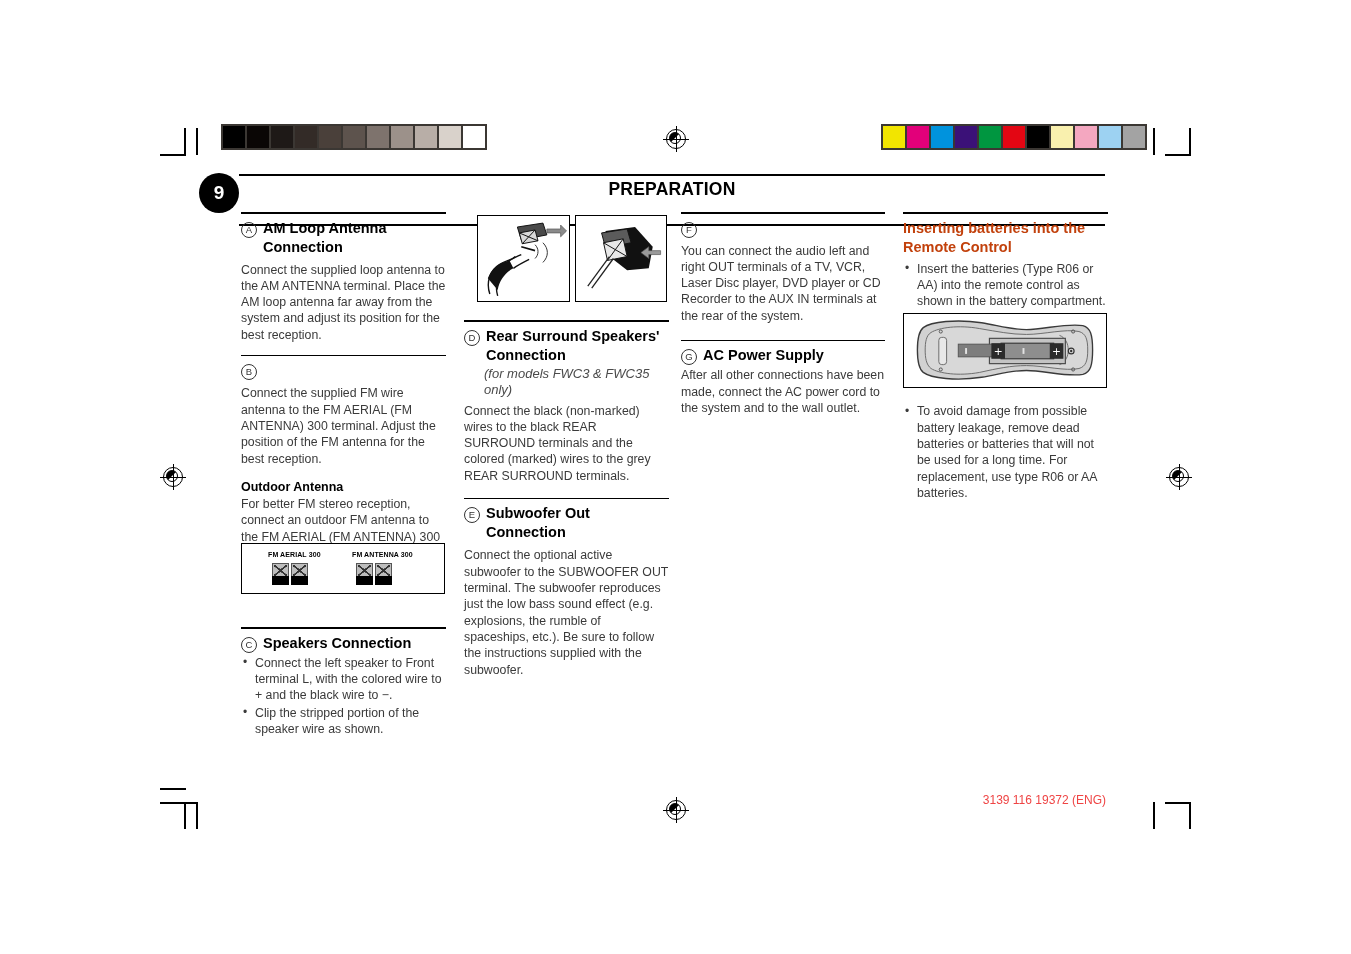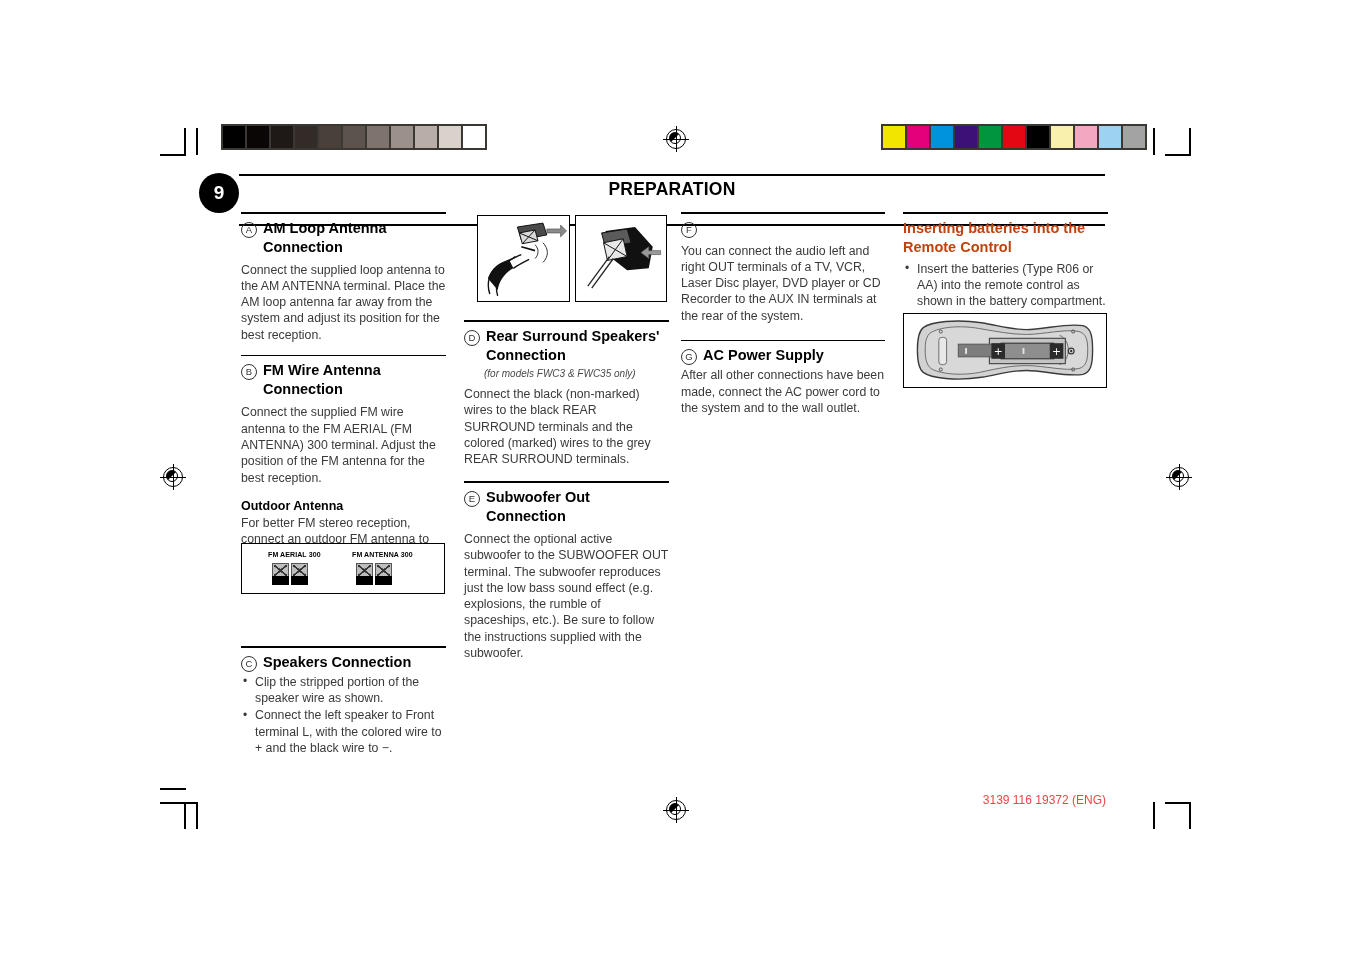--- a/index.html
+++ b/index.html
@@ -125,21 +125,21 @@
     color: #000;
   }
   .sec-title-plain {
     font-size: 14.5px;
     font-weight: bold;
     line-height: 19px;
     color: #c2410c;
     margin-bottom: 4px;
   }
   .sec-sub {
-    font-size: 10px;
+    font-size: 13px;
     font-style: italic;
     line-height: 16.5px;
     color: #4a4a4a;
     margin: 0 0 4px 20px;
   }
   p.body {
     font-size: 12.3px;
     line-height: 16.3px;
     margin: 0 0 12px 0;
     color: #3a3a3a;
@@ -322,38 +322,37 @@
       <span class="letter-badge">A</span>
       <span class="sec-title">AM Loop Antenna Connection</span>
     </div>
     <p class="body">Connect the supplied loop antenna to the AM ANTENNA terminal. Place the AM loop antenna far away from the system and adjust its position for the best reception.</p>
   </div>
 
   <div class="sec">
     <div class="sec-rule"></div>
     <div class="sec-head">
       <span class="letter-badge">B</span>
-      <span class="sec-title">FM Wire Antenna Connection</span>
     </div>
     <p class="body">Connect the supplied FM wire antenna to the FM AERIAL (FM ANTENNA) 300     terminal. Adjust the position of the FM antenna for the best reception.</p>
     <div class="sub-head">Outdoor Antenna</div>
     <p class="body" style="margin-bottom:10px;">For better FM stereo reception, connect an outdoor FM antenna to the FM AERIAL (FM ANTENNA) 300 terminal using a 300     dipole wire.</p>
   </div>
 
   <div style="height:56px;"></div>
 
   <div class="sec">
     <div class="sec-rule"></div>
     <div class="sec-head" style="margin-bottom:2px;">
       <span class="letter-badge">C</span>
       <span class="sec-title">Speakers Connection</span>
     </div>
     <ul class="bullets">
+      <li>Connect the left speaker to Front terminal L, with the colored wire to + and the black wire to −.</li>
       <li>Clip the stripped portion of the speaker wire as shown.</li>
-      <li>Connect the left speaker to Front terminal L, with the colored wire to + and the black wire to −.</li>
     </ul>
   </div>
 </div>
 
 <div class="col" id="col2">
   <div style="height:108px;"></div>
 
   <div class="sec">
     <div class="sec-rule"></div>
     <div class="sec-head" style="margin-bottom:1px;">
@@ -394,20 +393,23 @@
 </div>
 
 <div class="col" id="col4">
   <div class="sec">
     <div class="sec-rule"></div>
     <div class="sec-title-plain">Inserting batteries into the Remote Control</div>
     <ul class="bullets" style="margin-bottom:8px;">
       <li>Insert the batteries  (Type R06 or AA)  into the remote control as shown in the battery compartment.</li>
     </ul>
     <div style="height:86px;"></div>
+    <ul class="bullets">
+      <li>To avoid damage from possible battery leakage, remove dead batteries or batteries that will not be used for a long time. For replacement, use type R06 or AA batteries.</li>
+    </ul>
   </div>
 </div>
 
 <div id="fig-hands">
   <div class="fig-box">
     <svg viewBox="0 0 92 84" width="100%" height="100%">
       <g fill="none" stroke="#111" stroke-width="1.4">
         <path d="M12 78 C8 66,12 54,22 48 C28 44,34 44,38 40"></path>
         <path d="M20 80 C17 70,20 60,28 55"></path>
         <path d="M30 46 C34 42,40 40,44 38"></path>

